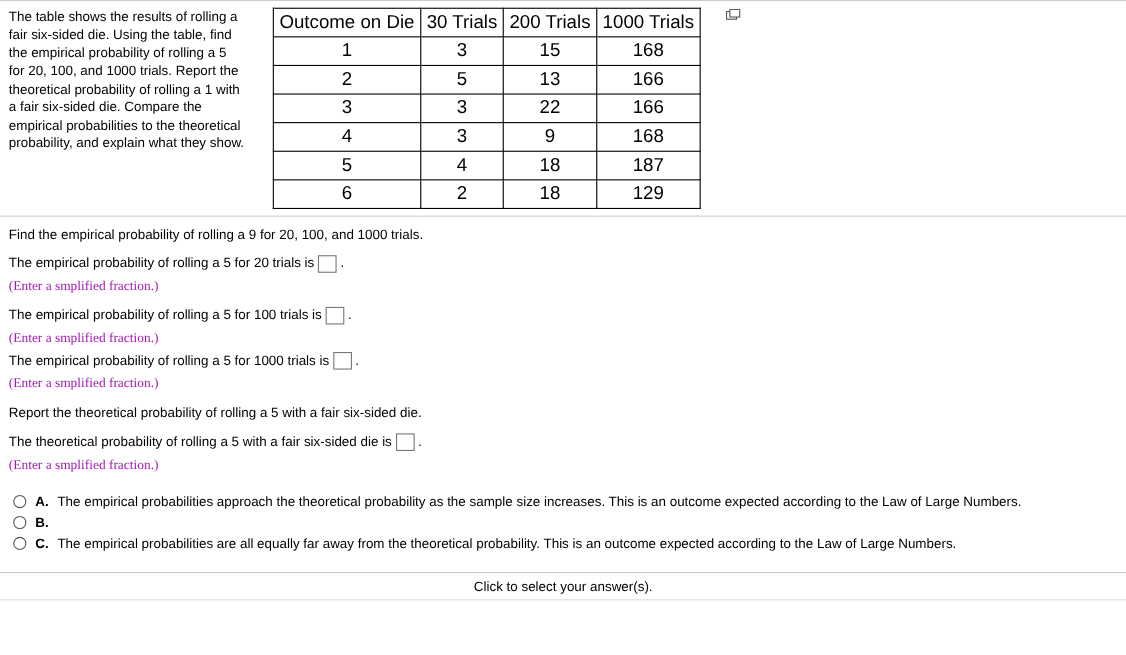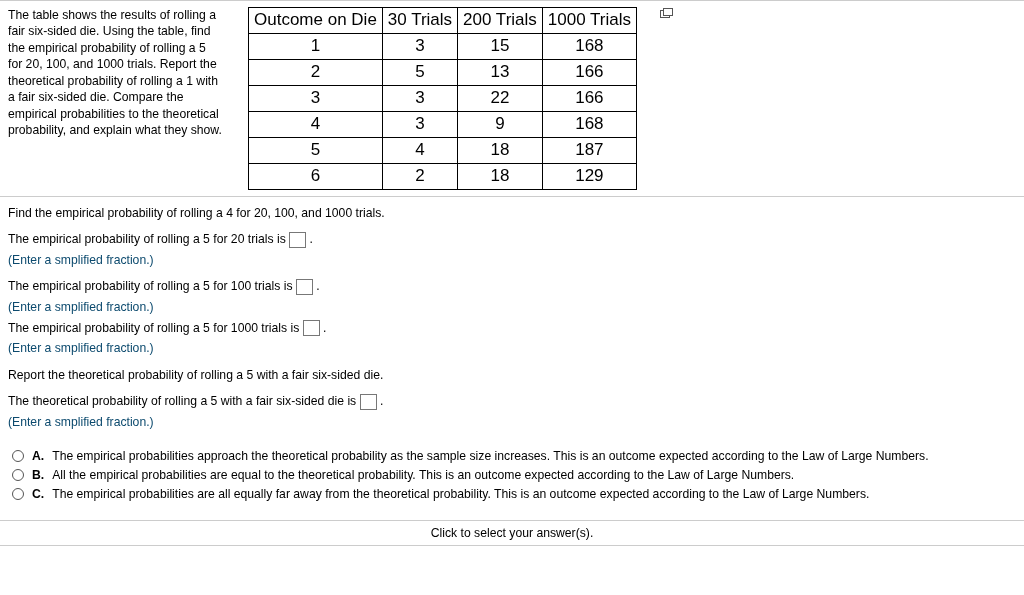--- a/index.html
+++ b/index.html
@@ -27,21 +27,21 @@
     white-space: nowrap;
   }
   table.die th { font-weight: normal; }
 
   .popout-icon {
     display:inline-block; vertical-align: middle; margin-left:4px;
     width:14px; height:11px;
   }
 
   .prompt-line { margin: 4px 0; }
-  .hint { color: #0c4a6e; }
+  .hint { color: #a21caf; font-family: Liberation Serif, serif; }
 
   .inputbox {
     display:inline-block;
     width: 15px; height: 14px;
     border: 1px solid #777;
     background: #fff;
     vertical-align: middle;
     padding:0;
     font-size:11px;
     text-align:center;
@@ -130,21 +130,21 @@
       <svg viewBox="0 0 14 11" width="14" height="11">
         <rect x="0.5" y="2.5" width="9" height="7" fill="#fff" stroke="#555"></rect>
         <rect x="3.5" y="0.5" width="9" height="7" fill="#fff" stroke="#555"></rect>
       </svg>
     </span>
   </div>
 
   <div class="hr"></div>
 
   <div class="section">
-    <div class="prompt-line">Find the empirical probability of rolling a 4 for 20, 100, and 1000 trials.</div>
+    <div class="prompt-line">Find the empirical probability of rolling a 9 for 20, 100, and 1000 trials.</div>
 
     <div style="margin-top:10px;">
       <div class="prompt-line">
         <span>The empirical probability of rolling a 5 for 20 trials is </span>
         <input class="inputbox" style="">
         <span> .</span>
       </div>
       <div class="prompt-line hint">(Enter a smplified fraction.)</div>
     </div>
 
@@ -181,21 +181,20 @@
 
   <div class="opts">
     <div class="opt-row">
       <input type="radio" class="radio" style="">
       <span class="opt-letter">A.</span>
       <span>The empirical probabilities approach the theoretical probability as the sample size increases. This is an outcome expected according to the Law of Large Numbers.</span>
     </div>
     <div class="opt-row">
       <input type="radio" class="radio" style="">
       <span class="opt-letter">B.</span>
-      <span>All the empirical probabilities are equal to the theoretical probability. This is an outcome expected according to the Law of Large Numbers.</span>
     </div>
     <div class="opt-row">
       <input type="radio" class="radio" style="">
       <span class="opt-letter">C.</span>
       <span>The empirical probabilities are all equally far away from the theoretical probability. This is an outcome expected according to the Law of Large Numbers.</span>
     </div>
   </div>
 
   <div class="footer-bar">
     <span style="padding-left:0px;">Click to select your answer(s).</span>

